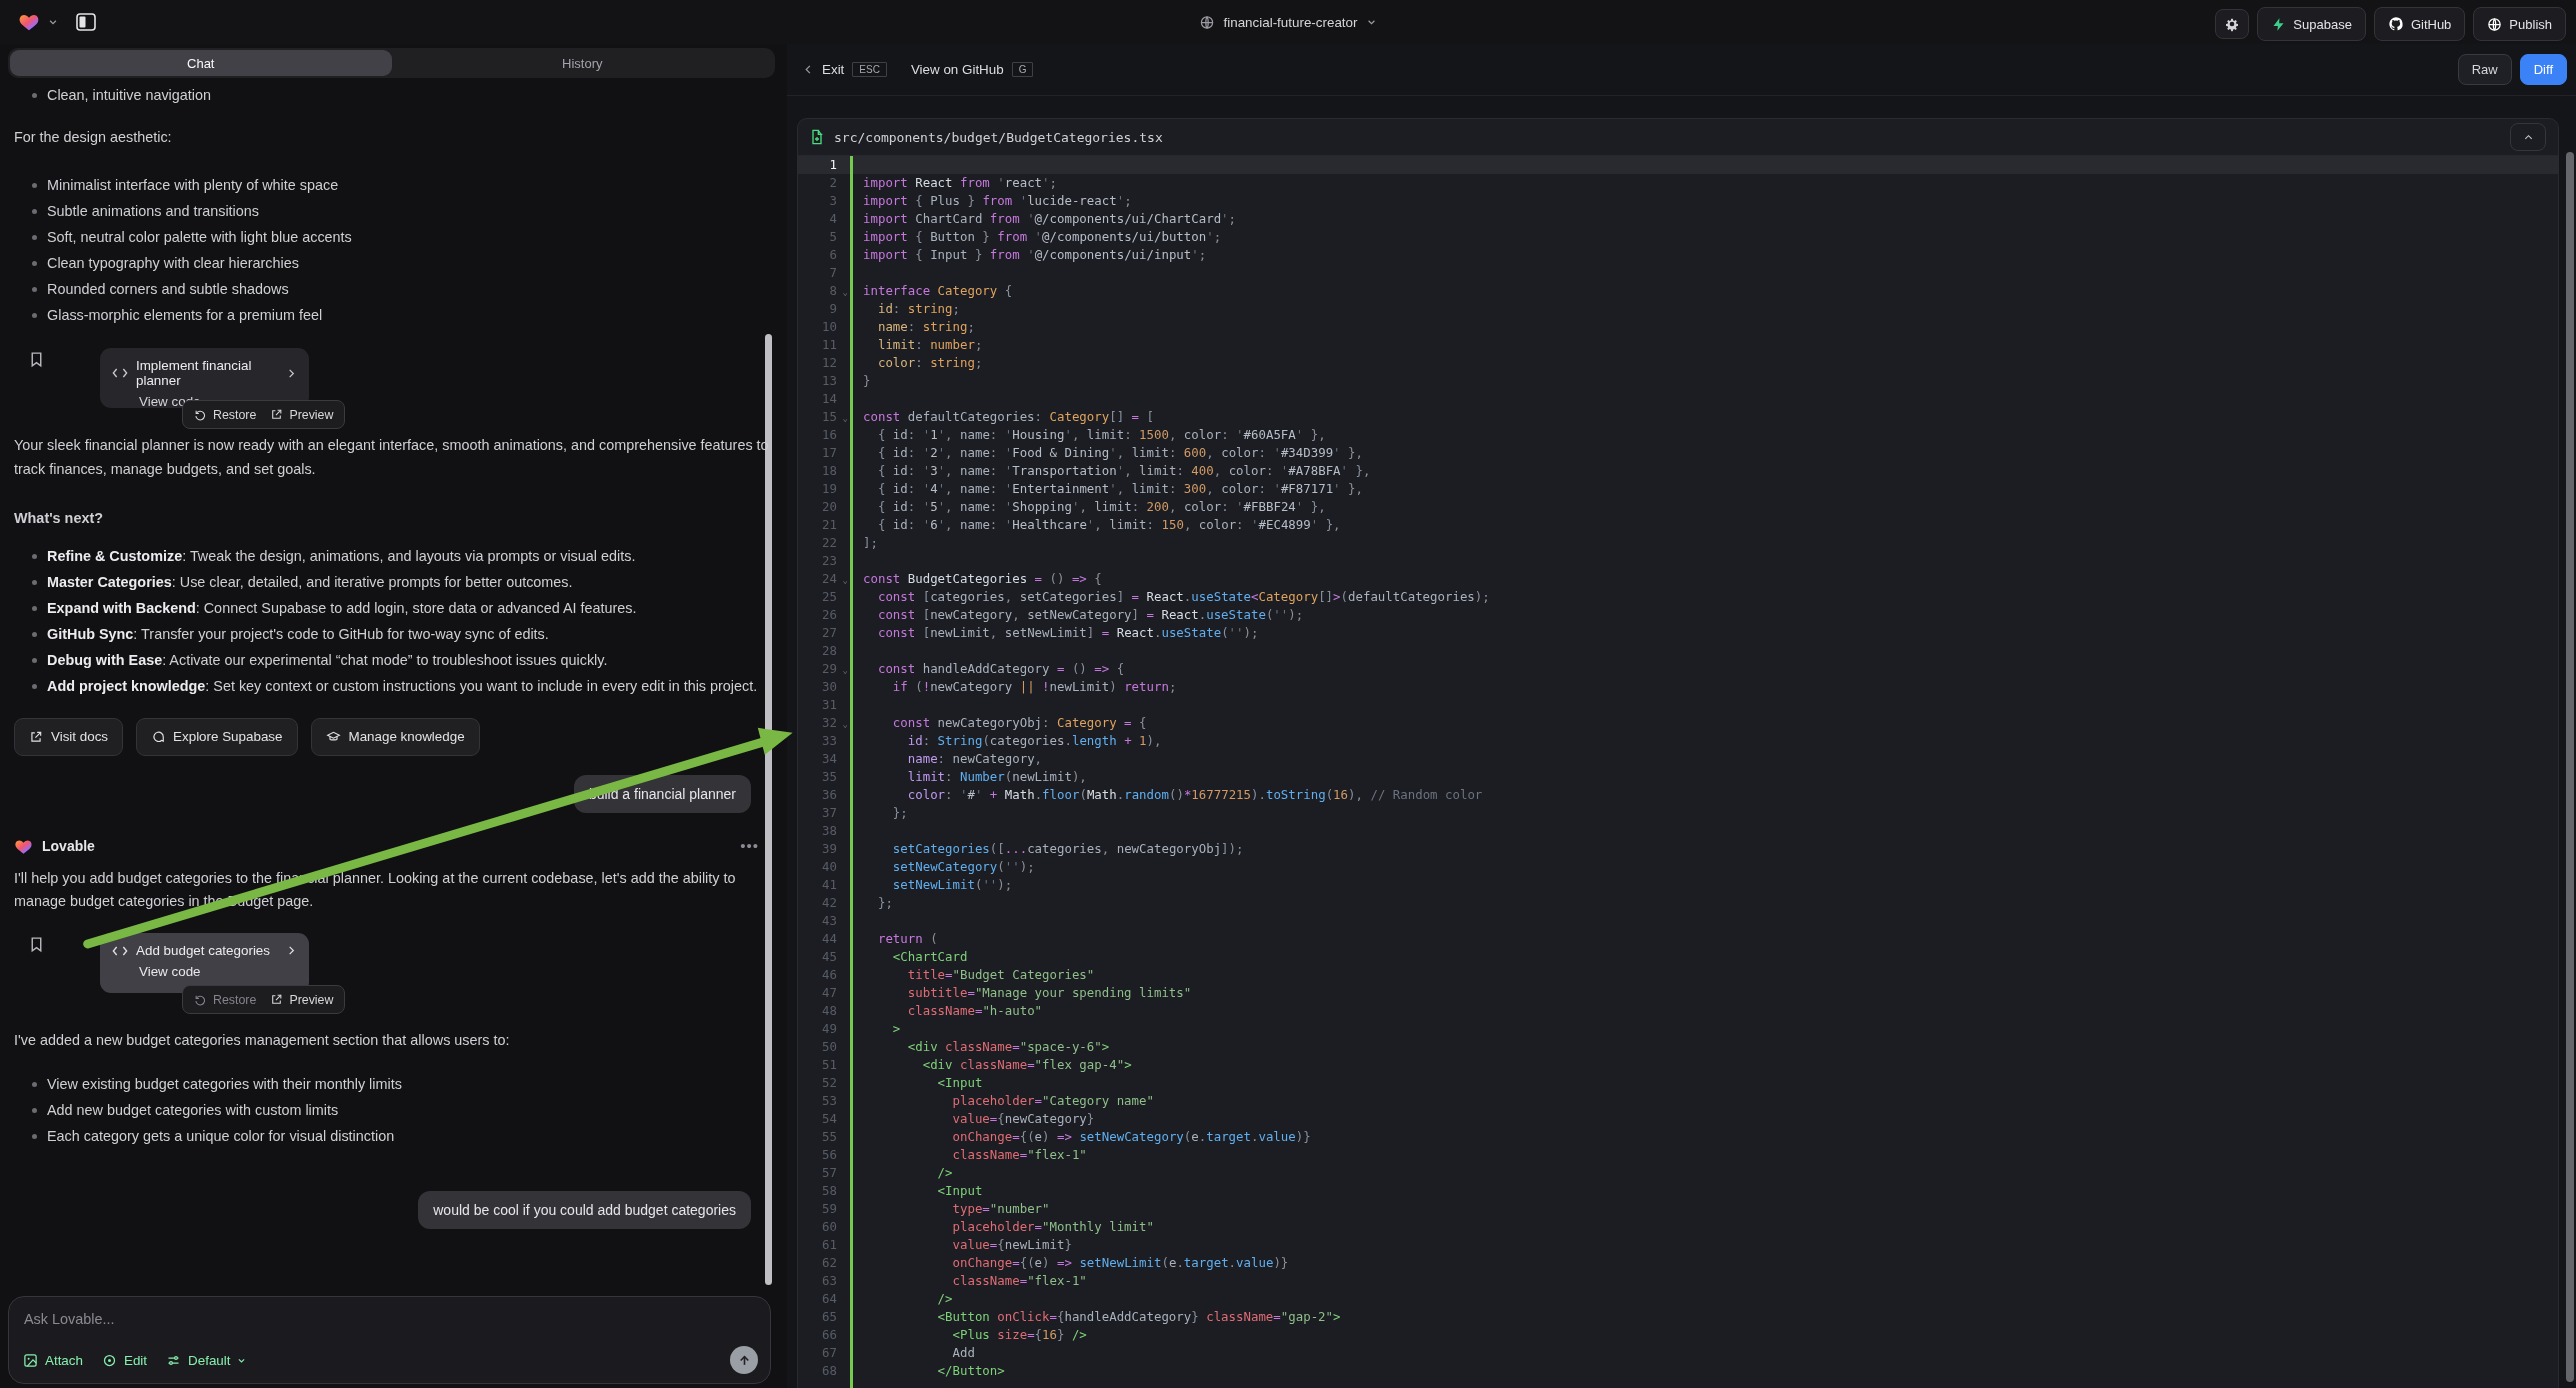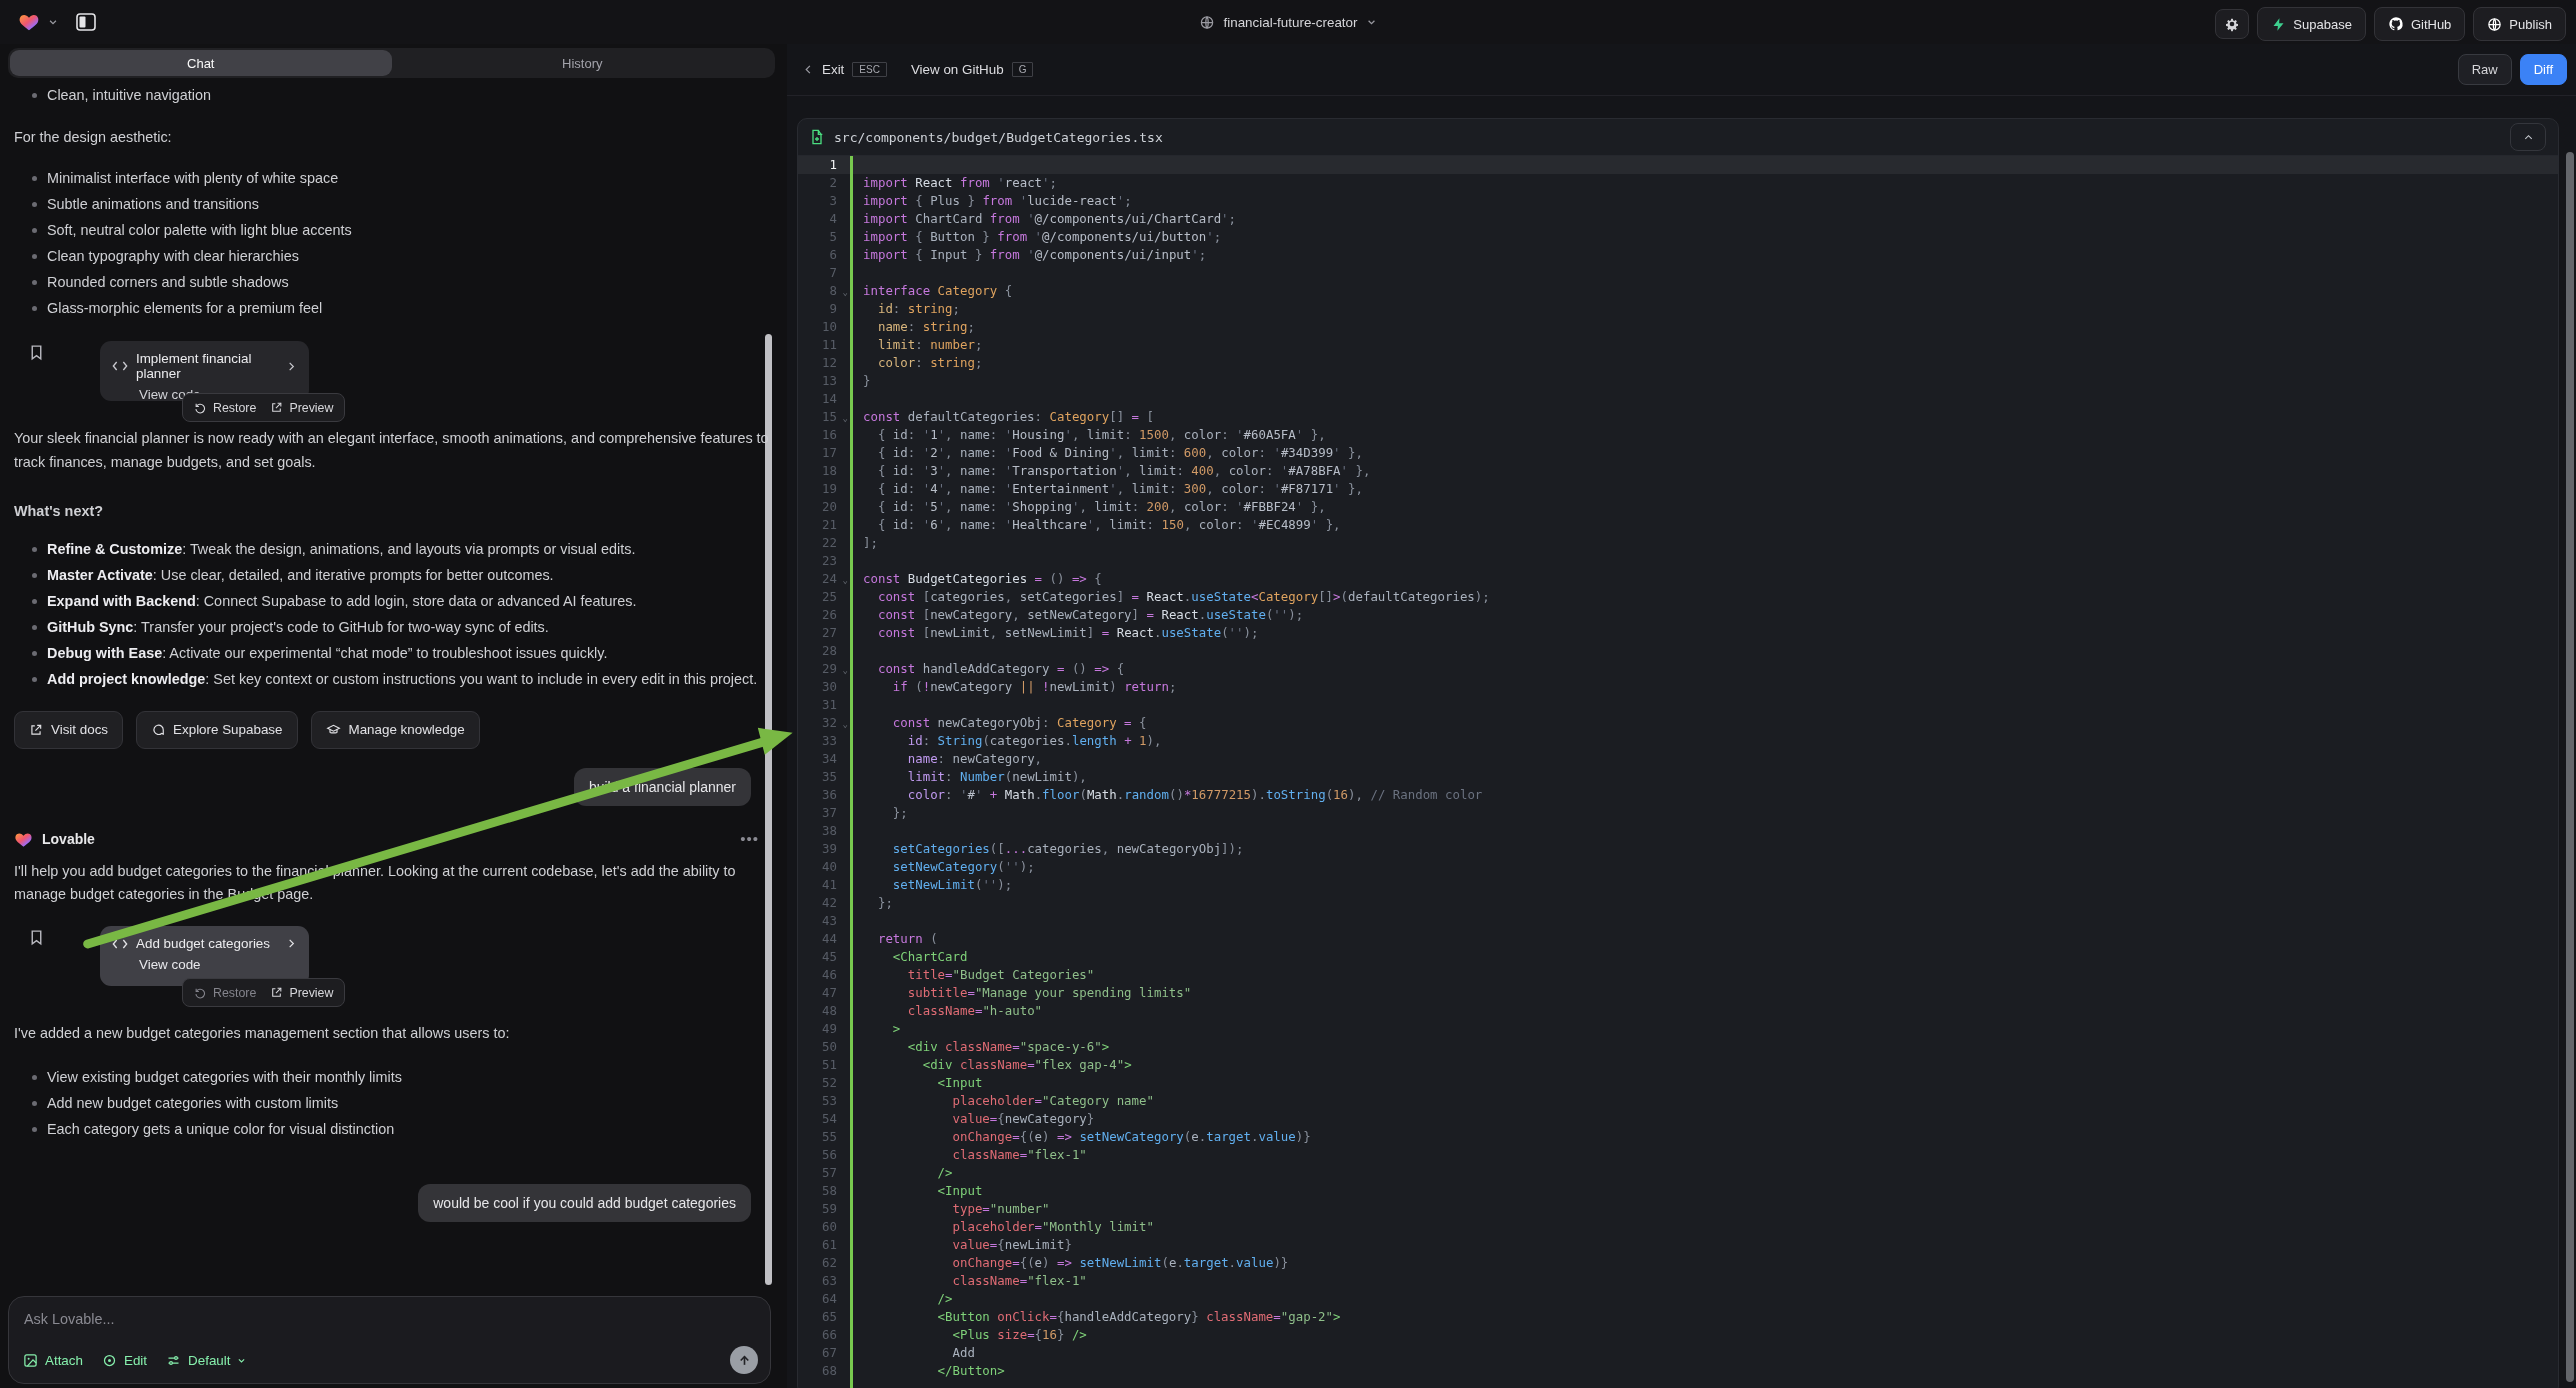--- a/index.html
+++ b/index.html
@@ -168,21 +168,21 @@
     <div class="tabbar">
       <div class="tab active">Chat</div>
       <div class="tab">History</div>
     </div>
 
     <div class="chat-scroll">
       <ul>
         <li>Clean, intuitive navigation</li>
       </ul>
       <p style="margin-top:18px">For the design aesthetic:</p>
-      <ul style="margin-top:16px">
+      <ul style="margin-top:23px">
         <li>Minimalist interface with plenty of white space</li>
         <li>Subtle animations and transitions</li>
         <li>Soft, neutral color palette with light blue accents</li>
         <li>Clean typography with clear hierarchies</li>
         <li>Rounded corners and subtle shadows</li>
         <li>Glass-morphic elements for a premium feel</li>
       </ul>
 
       <div class="tool-wrap">
         <span class="bookmark icn">
@@ -227,21 +227,21 @@
             </span>
             <span>Preview</span>
           </span>
         </div>
       </div>
 
       <p style="margin-top:26px">Your sleek financial planner is now ready with an elegant interface, smooth animations, and comprehensive features to track finances, manage budgets, and set goals.</p>
       <p class="hdg" style="margin-top:26px">What's next?</p>
       <ul style="margin-top:12px">
         <li><span class="b">Refine &amp; Customize</span><span>: Tweak the design, animations, and layouts via prompts or visual edits.</span></li>
-        <li><span class="b">Master Activate</span><span>: Use clear, detailed, and iterative prompts for better outcomes.</span></li>
+        <li><span class="b">Master Categories</span><span>: Use clear, detailed, and iterative prompts for better outcomes.</span></li>
         <li><span class="b">Expand with Backend</span><span>: Connect Supabase to add login, store data or advanced AI features.</span></li>
         <li><span class="b">GitHub Sync</span><span>: Transfer your project's code to GitHub for two-way sync of edits.</span></li>
         <li><span class="b">Debug with Ease</span><span>: Activate our experimental “chat mode” to troubleshoot issues quickly.</span></li>
         <li><span class="b">Add project knowledge</span><span>: Set key context or custom instructions you want to include in every edit in this project.</span></li>
       </ul>
 
       <div class="actions">
         <button class="act-btn">
           <span class="icn">
             <svg width="14" height="14" viewBox="0 0 24 24" fill="none" stroke="currentColor" stroke-width="2">

